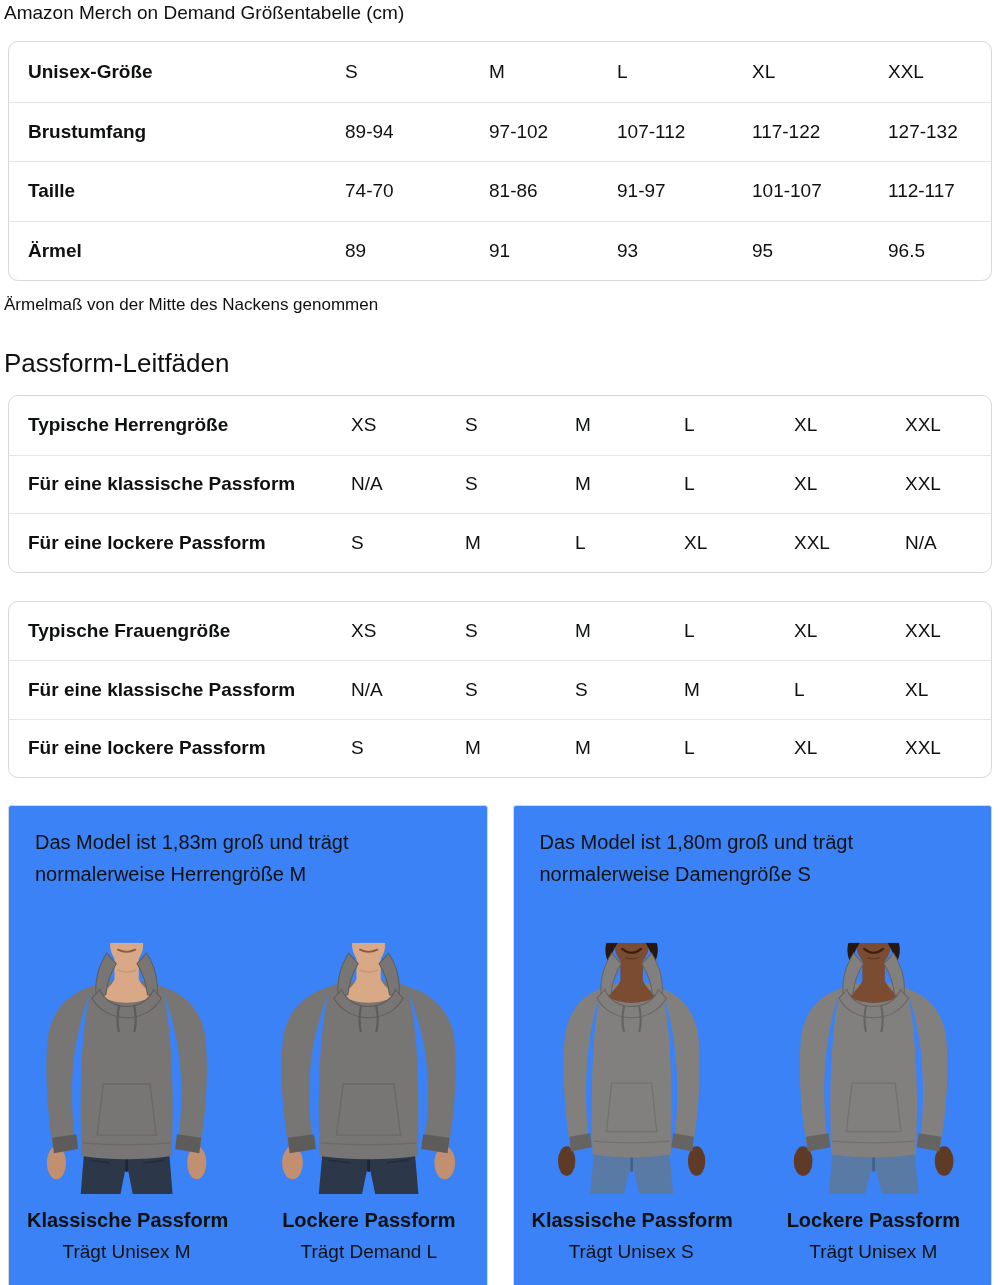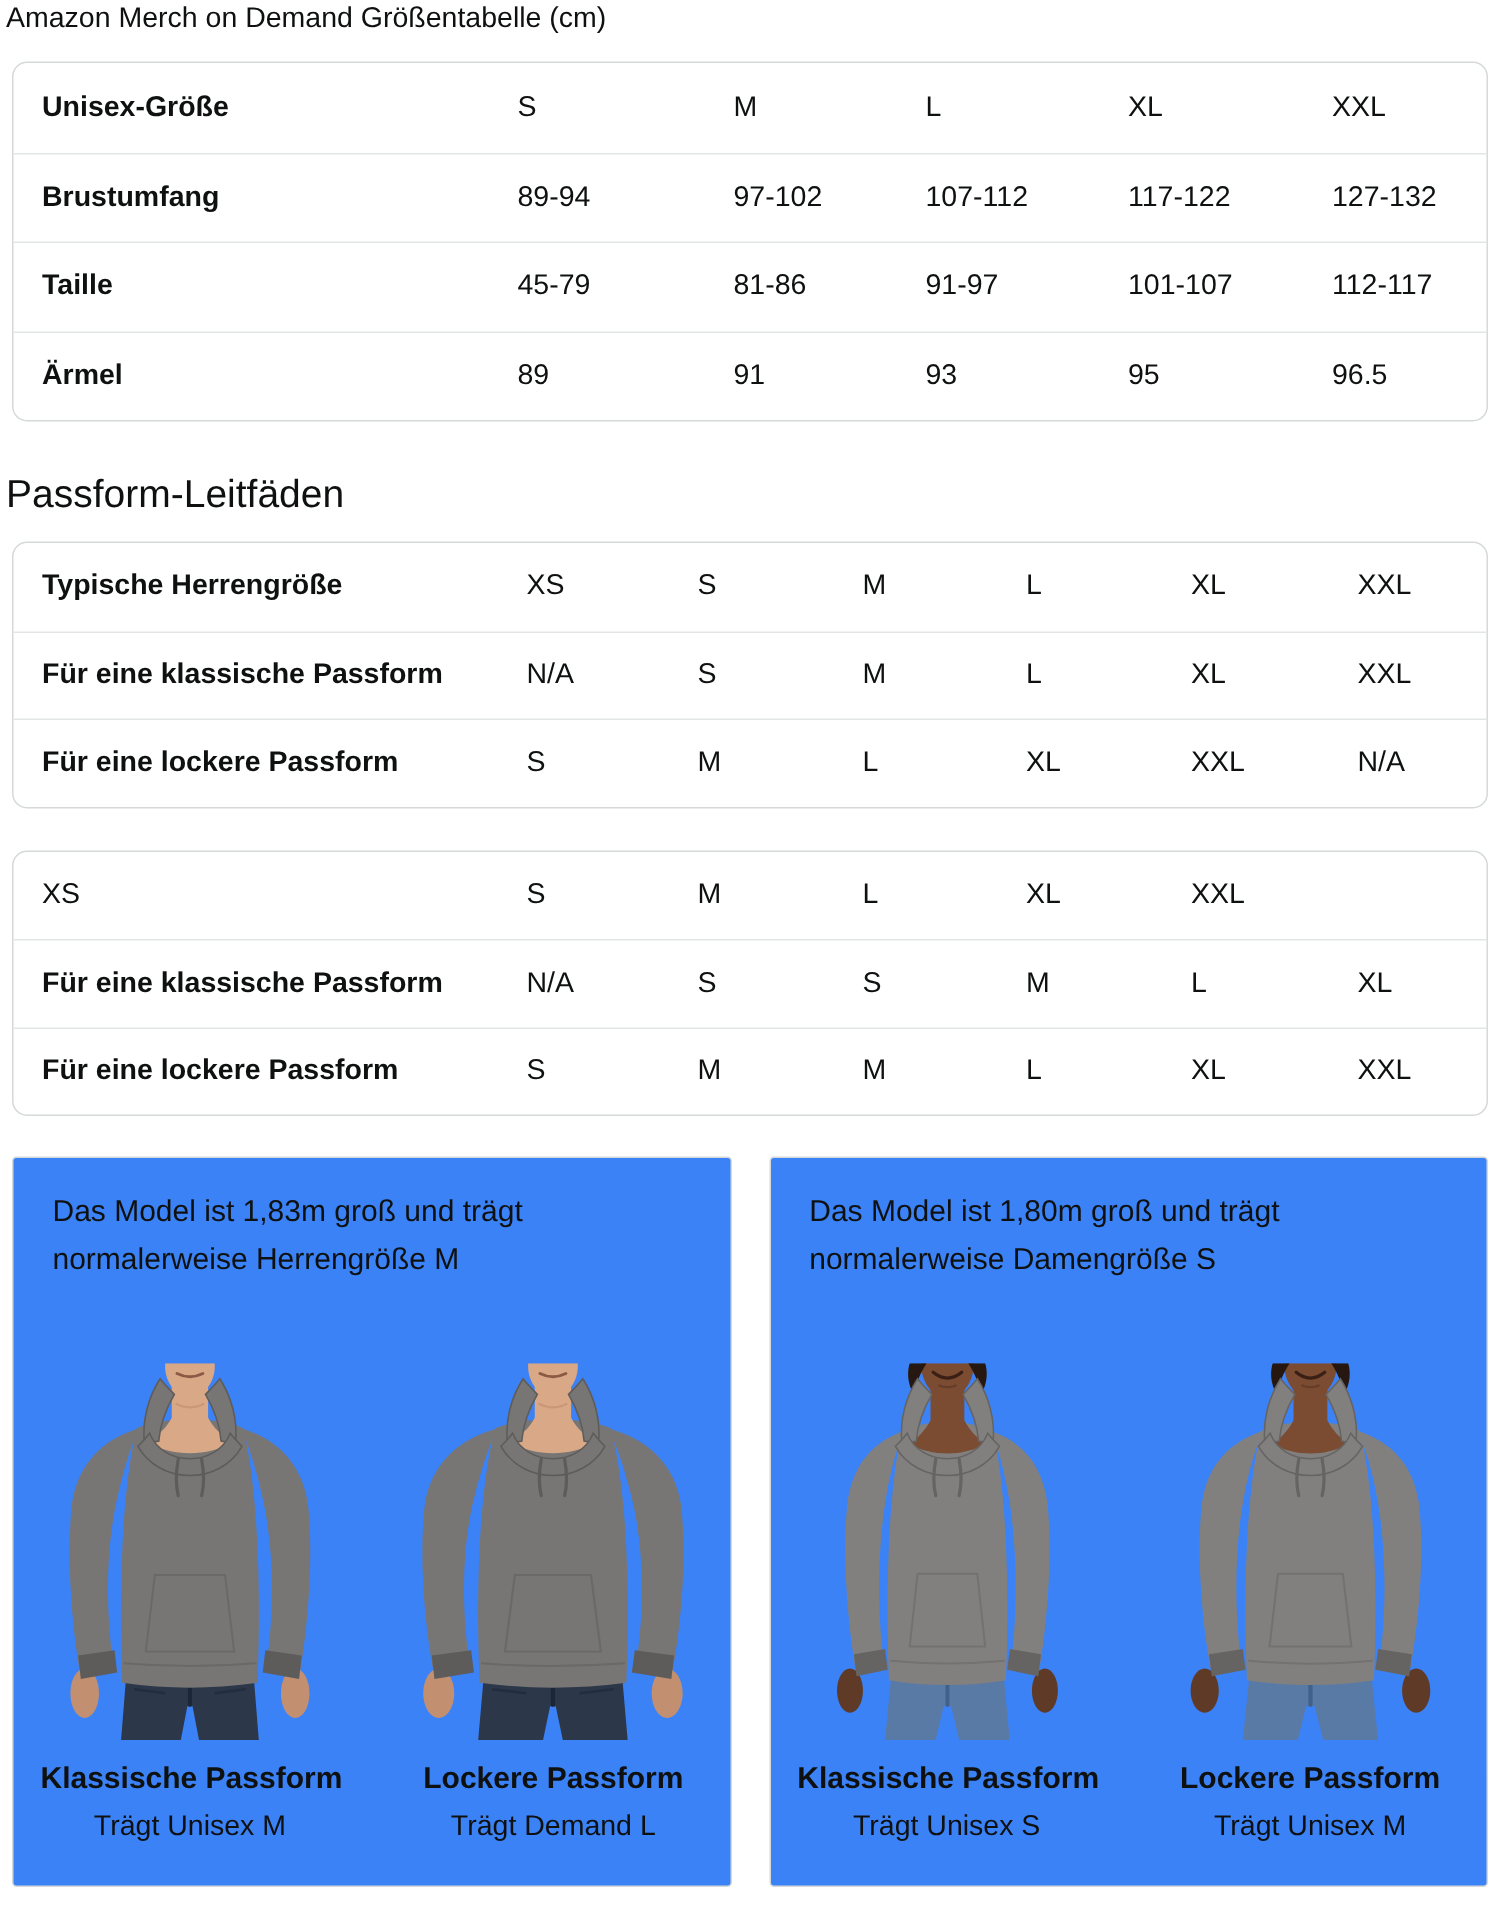--- a/index.html
+++ b/index.html
@@ -133,36 +133,37 @@
     <div class="row">
       <div class="cell lbl">Brustumfang</div>
       <div class="cell">89-94</div>
       <div class="cell">97-102</div>
       <div class="cell">107-112</div>
       <div class="cell">117-122</div>
       <div class="cell">127-132</div>
     </div>
     <div class="row">
       <div class="cell lbl">Taille</div>
-      <div class="cell">45-79</div>
+      <div class="cell">74-70</div>
       <div class="cell">81-86</div>
       <div class="cell">91-97</div>
       <div class="cell">101-107</div>
       <div class="cell">112-117</div>
     </div>
     <div class="row">
       <div class="cell lbl">Ärmel</div>
       <div class="cell">89</div>
       <div class="cell">91</div>
       <div class="cell">93</div>
       <div class="cell">95</div>
       <div class="cell">96.5</div>
     </div>
   </section>
 
+  <p class="note">Ärmelmaß von der Mitte des Nackens genommen</p>
 
   <h2 class="fit-heading">Passform-Leitfäden</h2>
 
   <section class="tbl t6">
     <div class="row">
       <div class="cell lbl">Typische Herrengröße</div>
       <div class="cell">XS</div>
       <div class="cell">S</div>
       <div class="cell">M</div>
       <div class="cell">L</div>
@@ -184,20 +185,21 @@
       <div class="cell">M</div>
       <div class="cell">L</div>
       <div class="cell">XL</div>
       <div class="cell">XXL</div>
       <div class="cell">N/A</div>
     </div>
   </section>
 
   <section class="tbl t6 women">
     <div class="row">
+      <div class="cell lbl">Typische Frauengröße</div>
       <div class="cell">XS</div>
       <div class="cell">S</div>
       <div class="cell">M</div>
       <div class="cell">L</div>
       <div class="cell">XL</div>
       <div class="cell">XXL</div>
     </div>
     <div class="row">
       <div class="cell lbl">Für eine klassische Passform</div>
       <div class="cell">N/A</div>

